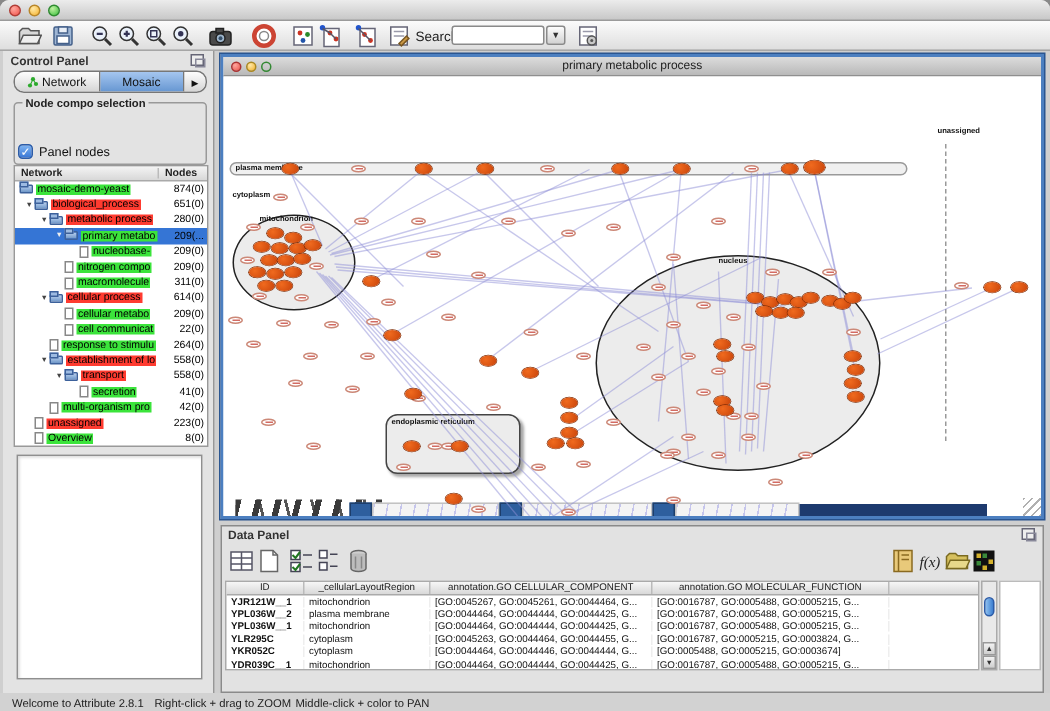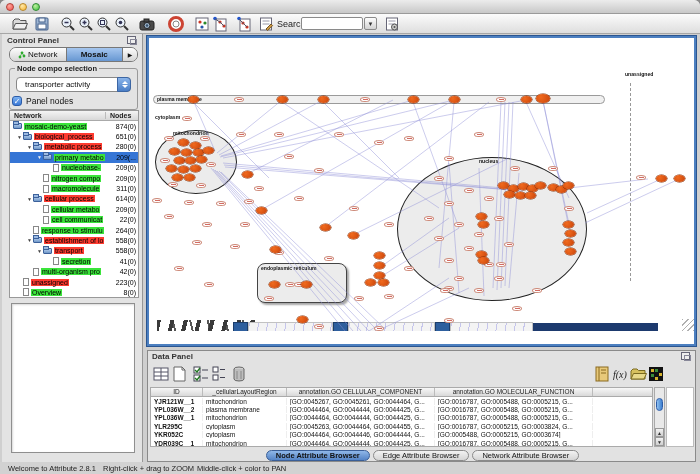--- a/index.html
+++ b/index.html
@@ -29,21 +29,21 @@
 
   
   #control-panel{left:2px;top:34px;width:141px;height:428px;background:#e3e3e3;border-right:1px solid #979797;}
   #cp-title{left:5px;top:2px;font-size:8px;font-weight:bold;color:#333;}
   .float-ico{width:9px;height:8px;border:1px solid #667;background:#eee;}
   .float-ico:before{content:"";position:absolute;left:2px;top:2px;width:5px;height:4px;border:1px solid #889;}
   #cp-tabs{left:7px;top:13px;width:129px;height:15px;border:1px solid #777;border-radius:7px;
     display:flex;overflow:hidden;background:#e9e9e9;}
   .cptab{flex:1;display:flex;align-items:center;justify-content:center;gap:2px;font-size:8px;color:#111;
     background:linear-gradient(#fdfdfd,#d5d5d5);border-right:1px solid #777;}
-  .cptab.sel{background:linear-gradient(#a5c6ef,#6797d2);font-weight:bold;}
+  .cptab.sel{background:linear-gradient(#a5c6ef,#6797d2);font-weight:normal;}
   .cptab-arrow{width:14px;flex:none;display:flex;align-items:center;justify-content:center;
     font-size:6px;color:#111;background:linear-gradient(#fdfdfd,#d5d5d5);}
   #nodecolor-box{left:7px;top:34px;width:129px;height:42px;border:1px solid #999;border-radius:3px;}
   #nodecolor-legend{left:5px;top:-5px;background:#e3e3e3;padding:0 2px;font-size:7.5px;font-weight:bold;color:#222;}
   #color-dropdown{left:6px;top:8px;width:115px;height:15px;background:#fff;border:1px solid #888;
     border-radius:4px;font-size:8px;line-height:14px;padding-left:8px;color:#111;}
   #dd-cap{right:-1px;top:-1px;width:14px;height:15px;border-radius:0 4px 4px 0;
     background:linear-gradient(#8ab4ea,#4a7ec6);border:1px solid #3c66a4;}
   #dd-cap i{position:absolute;left:4px;width:0;height:0;border-left:3px solid transparent;border-right:3px solid transparent;}
   #dd-cap i.up{top:3px;border-bottom:3px solid #fff;}
@@ -247,27 +247,20 @@
         <span>Network</span>
       </div>
       <div class="cptab sel">
         <span>Mosaic</span>
       </div>
       <div class="cptab-arrow">▶</div>
     </div>
 
     <div id="nodecolor-box" class="abs">
       <span id="nodecolor-legend" class="abs">Node compo selection</span>
-      <div id="color-dropdown" class="abs">
-        <span>transporter activity</span>
-        <div id="dd-cap" class="abs">
-            <i class="up"></i>
-            <i class="dn"></i>
-          </div>
-      </div>
     </div>
 
     <div id="select-nodes-row" class="abs">
       <div id="sn-check">✓</div>
       <span id="sn-label">Panel nodes</span>
     </div>
 
     <div id="tree" class="abs">
       <div id="tree-head">
         <span class="c1">Network</span>
@@ -382,20 +375,26 @@
             <div class="tlabel green">Overview</div>
             <div class="tcount">8(0)</div>
           </div>
         </div>
     </div>
 
     <div id="birdview" class="abs"></div>
   </div>
 
   <div id="net-frame" class="abs">
+    <div id="net-titlebar">
+      <div class="abs ntl r"></div>
+      <div class="abs ntl y"></div>
+      <div class="abs ntl g"></div>
+      <div id="net-title" class="abs">primary metabolic process</div>
+    </div>
     <div id="canvas">
       <div id="pm-bar" class="abs">
         <div class="region-label" style="margin:1px 0 0 3px">plasma membrane</div>
       </div>
       <div class="abs region-label" style="left:6px;top:77px">cytoplasm</div>
       <div id="mito" class="abs"></div>
       <div class="abs region-label" style="left:24px;top:93px">mitochondrion</div>
       <div id="nucleus" class="abs"></div>
       <div class="abs region-label" style="left:330px;top:121px">nucleus</div>
       <div id="er-box" class="abs"></div>
@@ -693,25 +692,20 @@
           </div>
         </div>
     </div>
     <div id="dp-scroll" class="abs">
       <div id="dp-thumb" class="abs"></div>
       <div class="abs sbtn" style="bottom:9px">▲</div>
       <div class="abs sbtn" style="bottom:0">▼</div>
     </div>
     <div id="dp-filler" class="abs"></div>
 
-    <div id="dp-tabs" class="abs">
-        <div class="dptab sel">Node Attribute Browser</div>
-        <div class="dptab">Edge Attribute Browser</div>
-        <div class="dptab">Network Attribute Browser</div>
-      </div>
   </div>
 
   <div id="status-bar" class="abs">
     <span class="abs status-item" style="left:8px">Welcome to Attribute 2.8.1</span>
     <span class="abs status-item" style="left:103px">Right-click + drag to ZOOM</span>
     <span class="abs status-item" style="left:197px">Middle-click + color to PAN</span>
   </div>
 
 </div>
 

